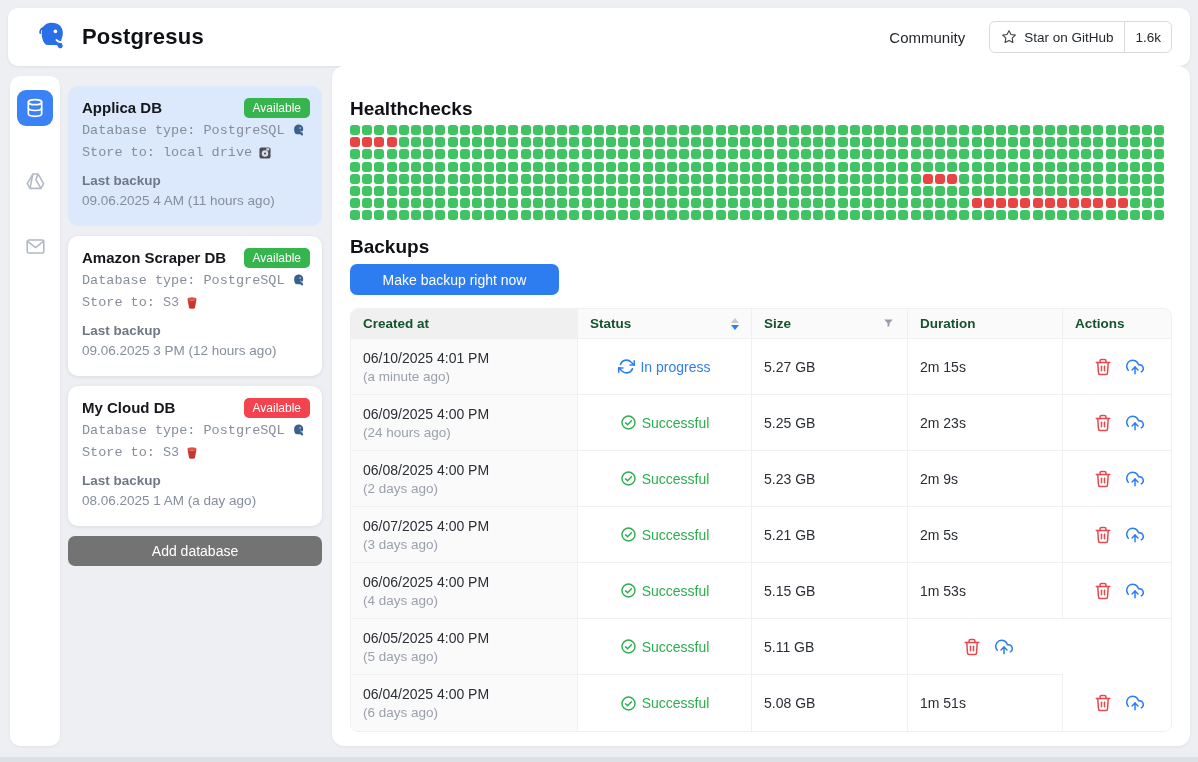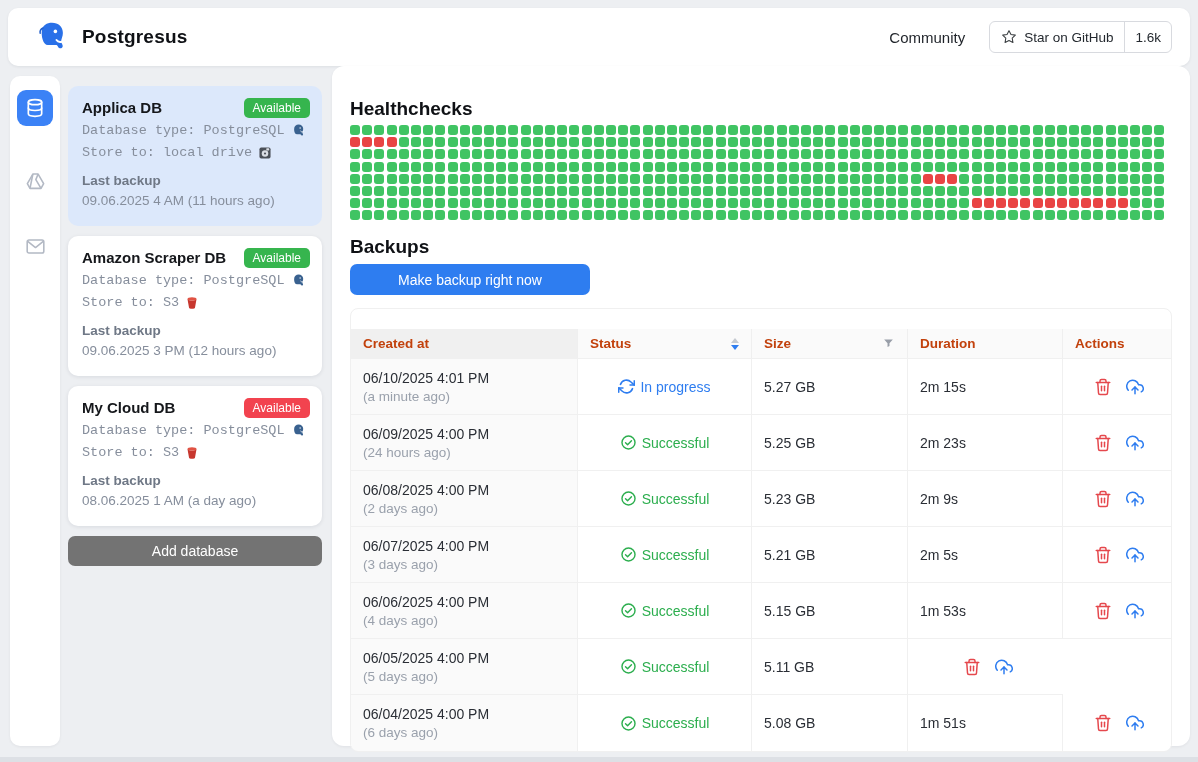--- a/index.html
+++ b/index.html
@@ -12,21 +12,21 @@
   .icn{display:inline-flex;align-items:center;justify-content:center;line-height:0;}
   .icn svg{display:block;}
 
   
   #header{
     position:absolute;left:8px;top:8px;width:1182px;height:58px;
     background:#fff;border-radius:10px;box-shadow:0 1px 3px rgba(16,24,40,.07);
     display:flex;align-items:center;box-sizing:border-box;padding:0 18px 0 26px;
   }
   #logo{width:36px;height:36px;margin-right:12px;}
-  #app-title{font-size:19px;font-weight:700;color:#0f1115;letter-spacing:.2px;}
+  #app-title{font-size:22px;font-weight:700;color:#0f1115;letter-spacing:.2px;}
   #header-right{margin-left:auto;display:flex;align-items:center;}
   #community{font-size:15px;color:#1f2329;margin-right:24px;cursor:pointer;}
   #gh-btn{
     display:flex;align-items:center;height:30px;border:1px solid #d8dadf;border-radius:6px;
     background:#fff;overflow:hidden;cursor:pointer;
   }
   .gh-main{display:flex;align-items:center;gap:7px;padding:0 11px;font-size:13.5px;color:#24292f;height:100%;}
   .gh-count{display:flex;align-items:center;padding:0 10px;font-size:13.5px;color:#24292f;border-left:1px solid #d8dadf;height:100%;}
 
   
@@ -71,34 +71,34 @@
   }
   .section-title{margin:0;font-size:19px;font-weight:700;color:#0f1115;line-height:22px;}
   #hc-grid{
     margin-top:5px;
     display:grid;grid-template-columns:repeat(67,10px);grid-auto-rows:10px;gap:2.2px;
   }
   .hc-cell{width:10px;height:10px;border-radius:3px;background:#40c463;}
   .hc-cell.red{background:#e94444;}
   #backups-title{margin-top:16px;}
   #make-backup{
-    margin-top:6px;width:240px;height:31px;border:none;border-radius:7px;
+    margin-top:6px;width:209px;height:31px;border:none;border-radius:7px;
     background:#2e7df0;color:#fff;font-size:14px;font-family:inherit;cursor:pointer;display:block;
   }
 
   
   #table{
     margin-top:13px;width:822px;box-sizing:border-box;
     border:1px solid #f0f0f0;border-radius:8px;overflow:hidden;
   }
   .tr{display:grid;grid-template-columns:227px 174px 156px 155px 108px;}
   .th{
     background:#fafafa;height:30px;display:flex;align-items:center;box-sizing:border-box;
-    padding:0 12px;font-size:13.5px;font-weight:700;color:#c2410c;
-    border-bottom:1px solid #f0f0f0;border-right:1px solid #efefef;margin-top:20px;
+    padding:0 12px;font-size:13.5px;font-weight:700;color:#14532d;
+    border-bottom:1px solid #f0f0f0;border-right:1px solid #efefef;
   }
   .th:last-child{border-right:none;}
   .th.sorted{background:#f0f0f0;}
   .th .spacer{flex:1;}
   .sorter{display:flex;flex-direction:column;gap:2px;margin-left:8px;}
   .caret-up{width:0;height:0;border-left:4.5px solid transparent;border-right:4.5px solid transparent;border-bottom:5px solid #c4c9d0;}
   .caret-down{width:0;height:0;border-left:4.5px solid transparent;border-right:4.5px solid transparent;border-top:5px solid #2e7df0;}
   .td{
     background:#fff;height:56px;display:flex;flex-direction:column;justify-content:center;box-sizing:border-box;
     padding:0 12px;border-bottom:1px solid #f0f0f0;border-right:1px solid #f0f0f0;

